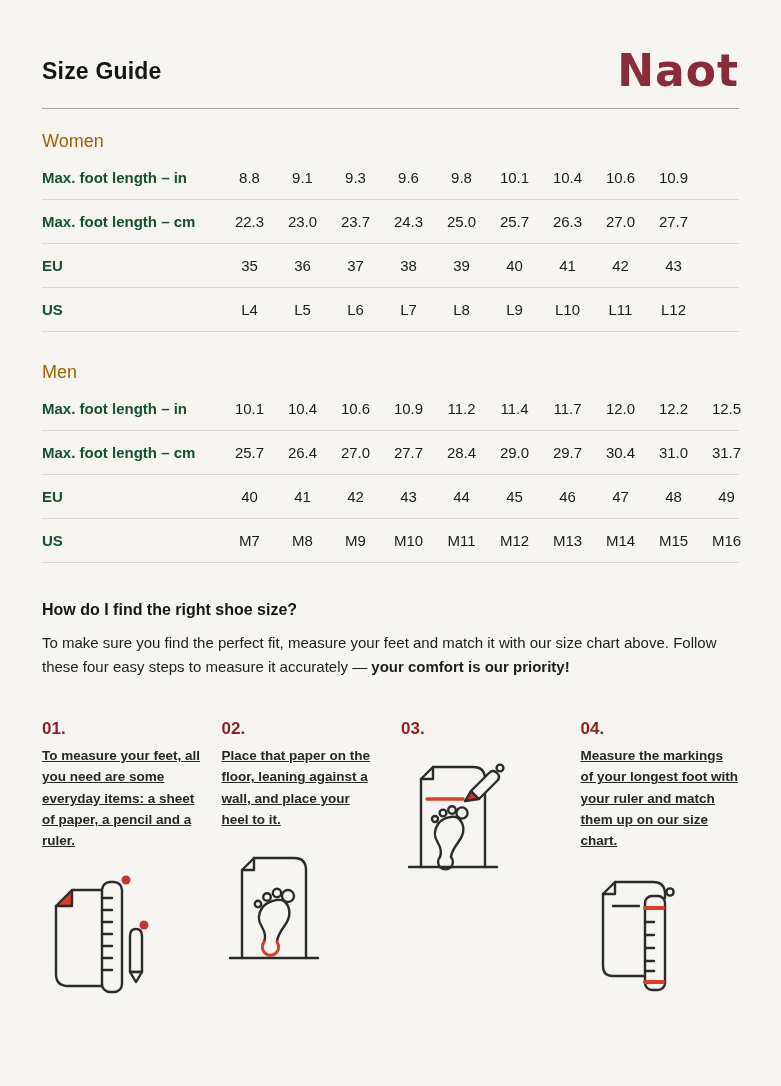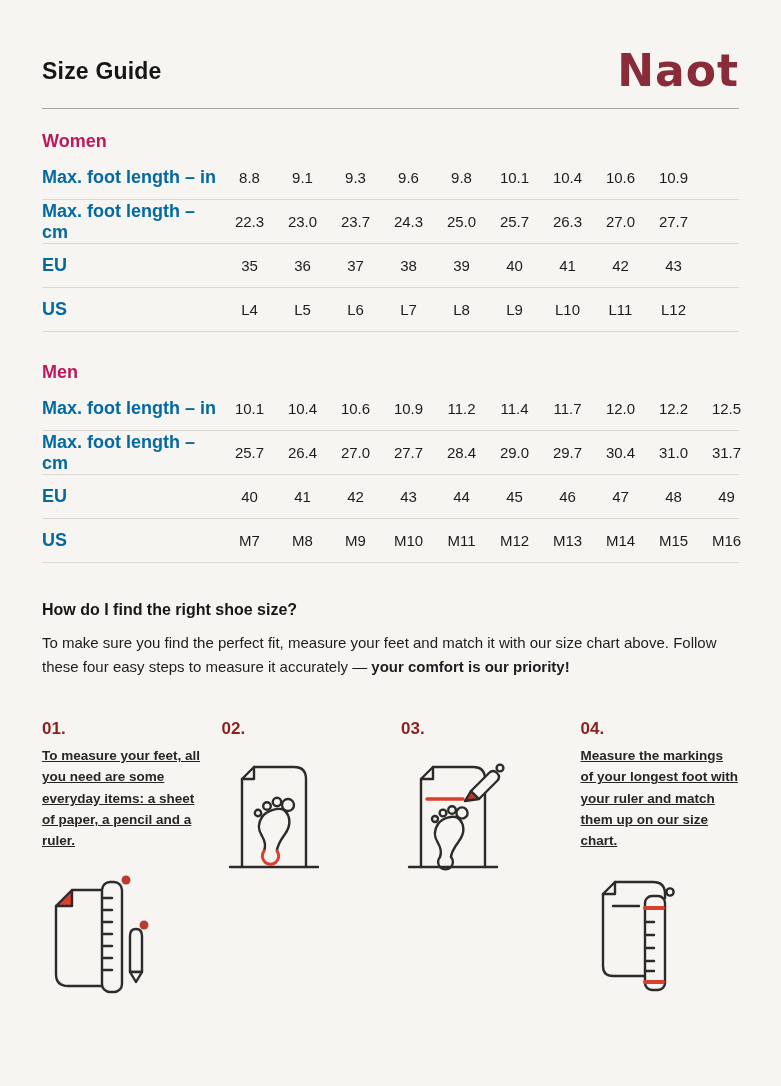--- a/index.html
+++ b/index.html
@@ -37,36 +37,36 @@
   }
   .header-rule {
     border: none;
     border-top: 1px solid #aaa7a2;
     margin: 12px 0 0;
   }
   
   .section-heading {
     margin: 22px 0 4px;
     font-size: 18px;
-    font-weight: 700;
-    color: #be185d;
+    font-weight: 400;
+    color: #a16207;
   }
   .section-heading.men { margin-top: 30px; }
   .trow {
     display: flex;
     align-items: center;
     height: 44px;
     border-bottom: 1px solid #dbd7d1;
   }
   .tlabel {
     width: 181px;
     flex: 0 0 181px;
-    font-size: 18px;
+    font-size: 15px;
     font-weight: 700;
-    color: #0369a1;
+    color: #14532d;
   }
   .tcell {
     width: 53px;
     flex: 0 0 53px;
     text-align: center;
     font-size: 15px;
     font-weight: 500;
     color: #1c1c1e;
   }
   
@@ -250,20 +250,21 @@
 
           <path d="M88,68 Q88,61 94,61 Q100,61 100,68 V104 H88 Z" fill="#f7f5f1"></path>
           <path d="M88,104 L100,104 L94,114 Z" fill="#f7f5f1"></path>
           <circle cx="102" cy="57" r="4.5" fill="#bd3a31" stroke="none"></circle>
         </svg>
       </div>
     </div>
 
     <div class="step">
       <p class="step-number">02.</p>
+      <p class="step-text">Place that paper on the floor, leaning against a wall, and place your heel to it.</p>
       <div class="step-icon">
         <svg width="130" height="136" viewBox="0 0 130 136" fill="none" stroke="#2b2b2b" stroke-width="2.4" stroke-linecap="round" stroke-linejoin="round">
 
           <path d="M32,12 H72 Q84,12 84,24 V112"></path>
           <path d="M20,24 V112"></path>
           <path d="M32,12 L20,24 M32,12 V24 H20"></path>
 
           <circle cx="36" cy="58" r="3.2"></circle>
           <circle cx="45" cy="51" r="3.8"></circle>
           <circle cx="55" cy="47" r="4.2"></circle>

